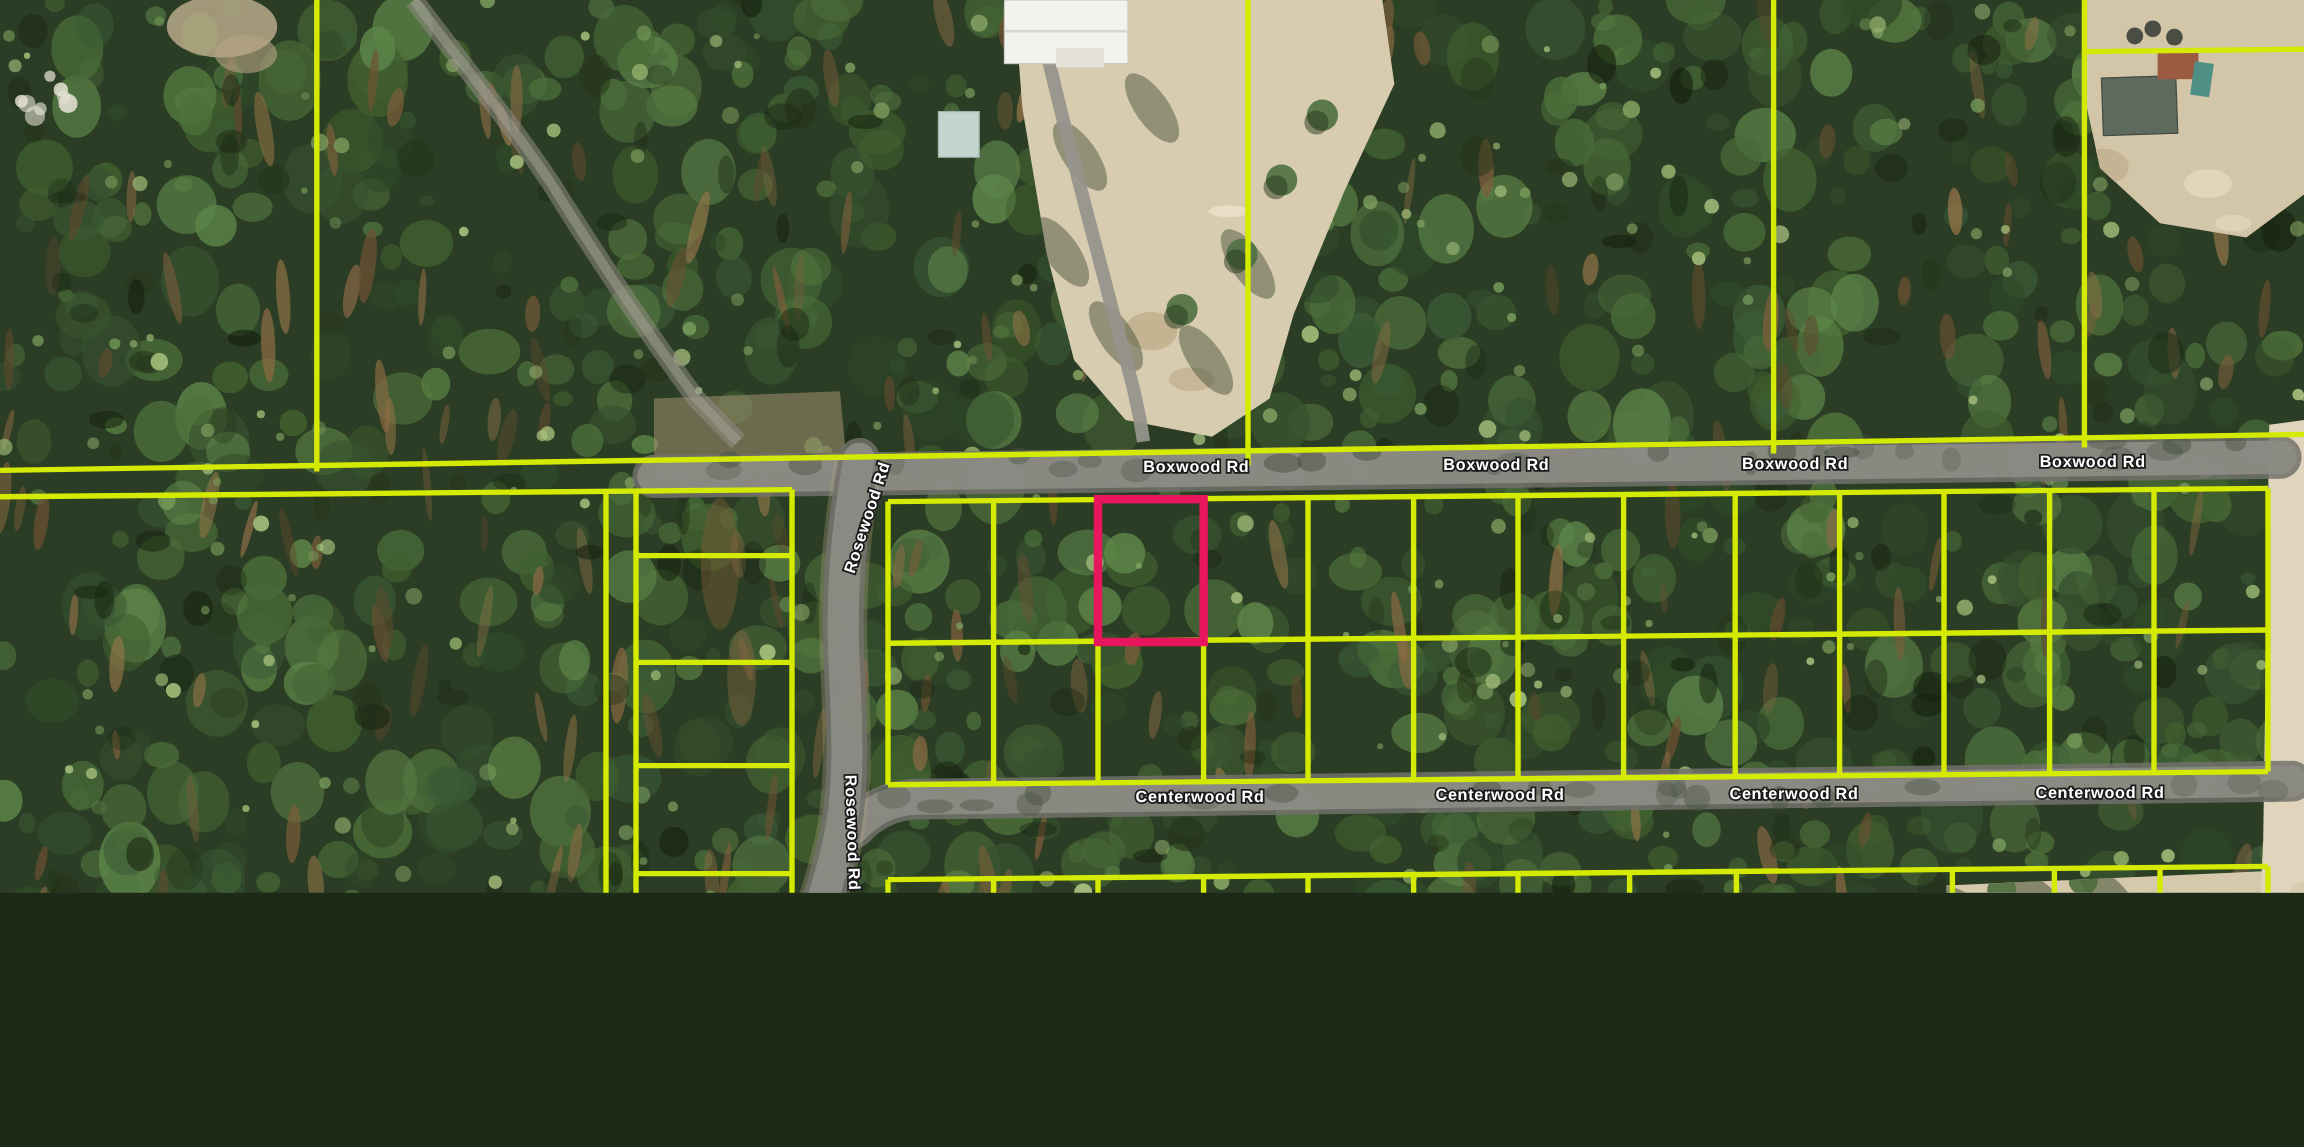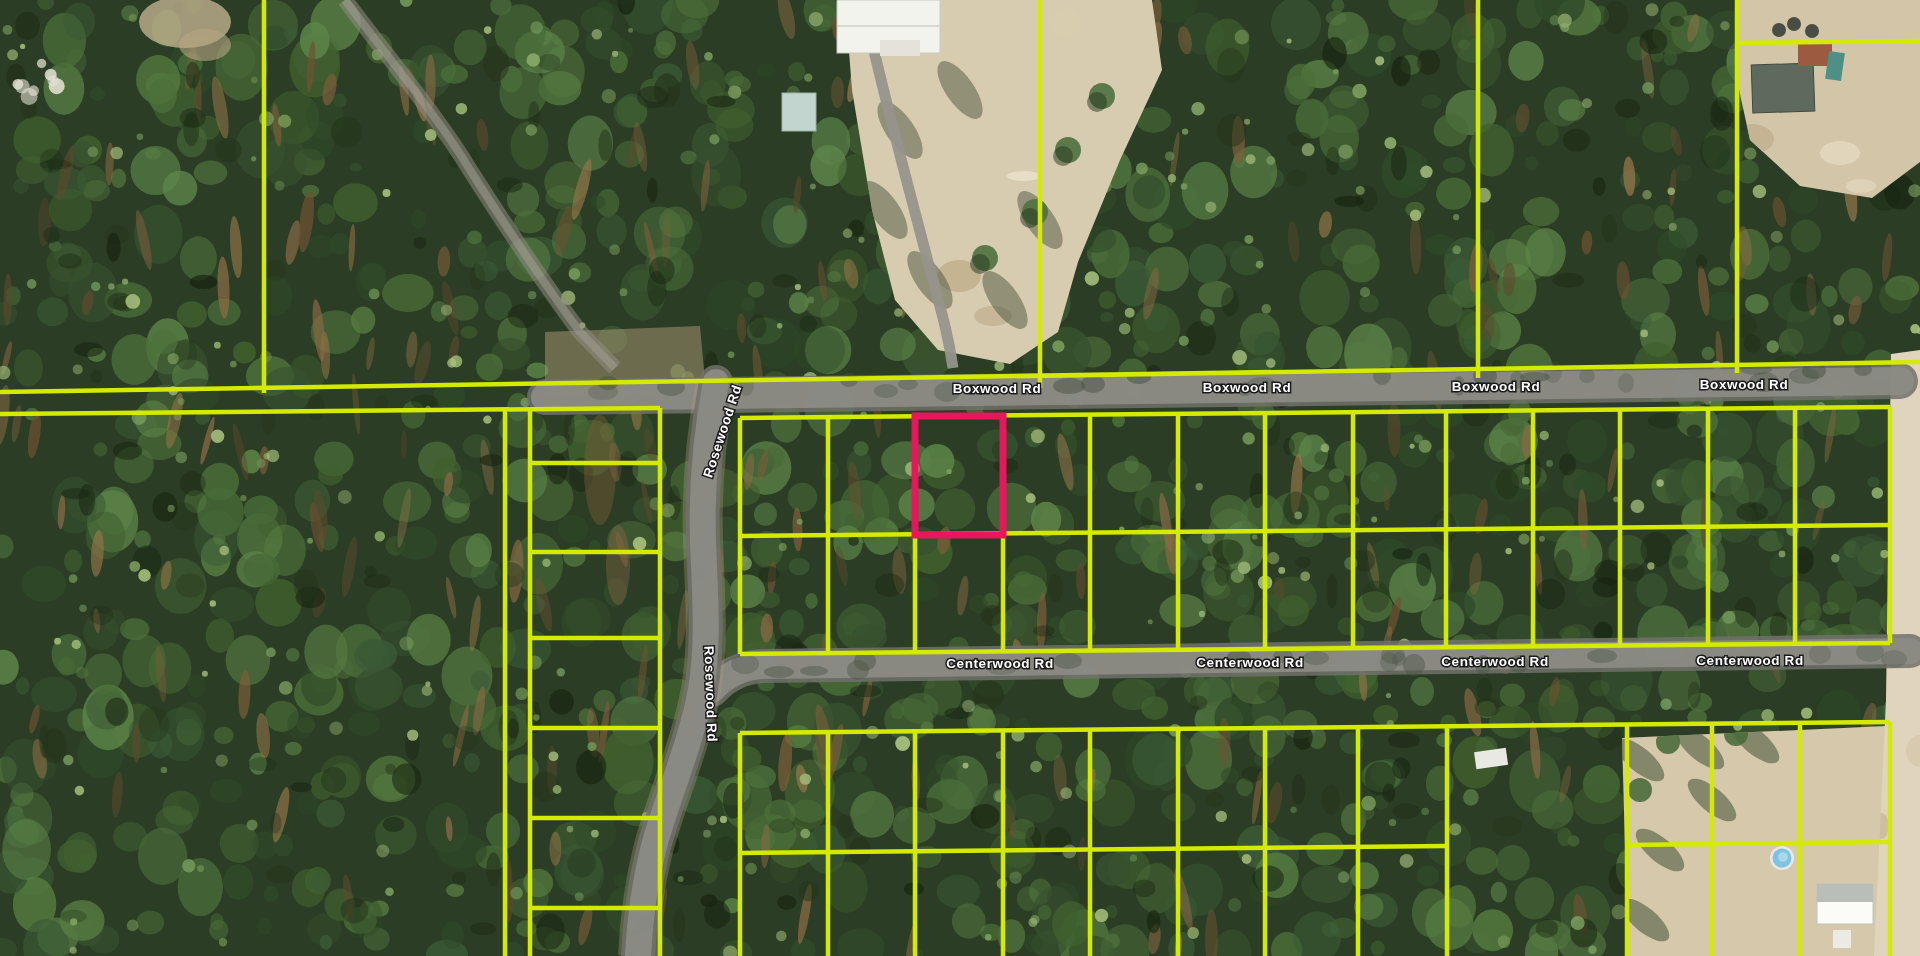--- a/index.html
+++ b/index.html
@@ -1,16 +1,16 @@
 <!DOCTYPE html>
 <html><head>
 <meta charset="utf-8">
 <style>
   html,body{margin:0;padding:0;background:#1e2a18;overflow:hidden;}
-  #map-frame{position:relative;width:1920px;height:956px;font-family:"Liberation Sans",sans-serif;}
+  #map-frame{position:relative;width:1920px;height:744px;font-family:"Liberation Sans",sans-serif;}
   svg{display:block;}
   text.road-label{
     font-family:"Liberation Sans","DejaVu Sans",sans-serif;
     font-size:13.5px;font-weight:bold;letter-spacing:.6px;
     fill:#ffffff;stroke:#1a1a1a;stroke-width:3px;paint-order:stroke;
     text-anchor:middle;
   }
 </style>
 </head>
 <body>

